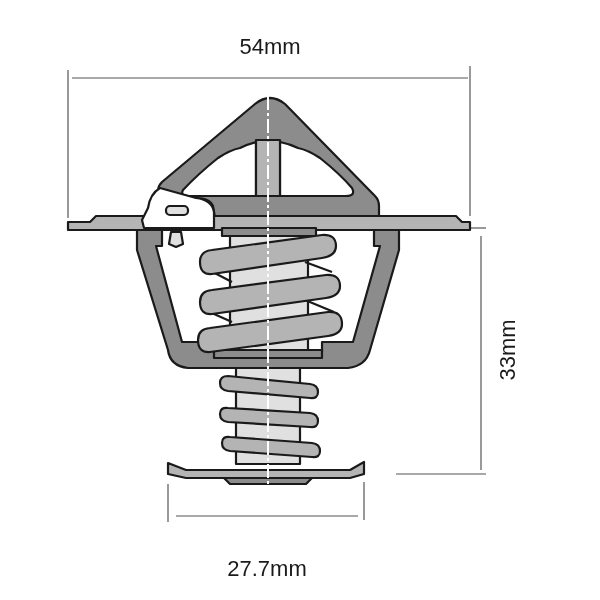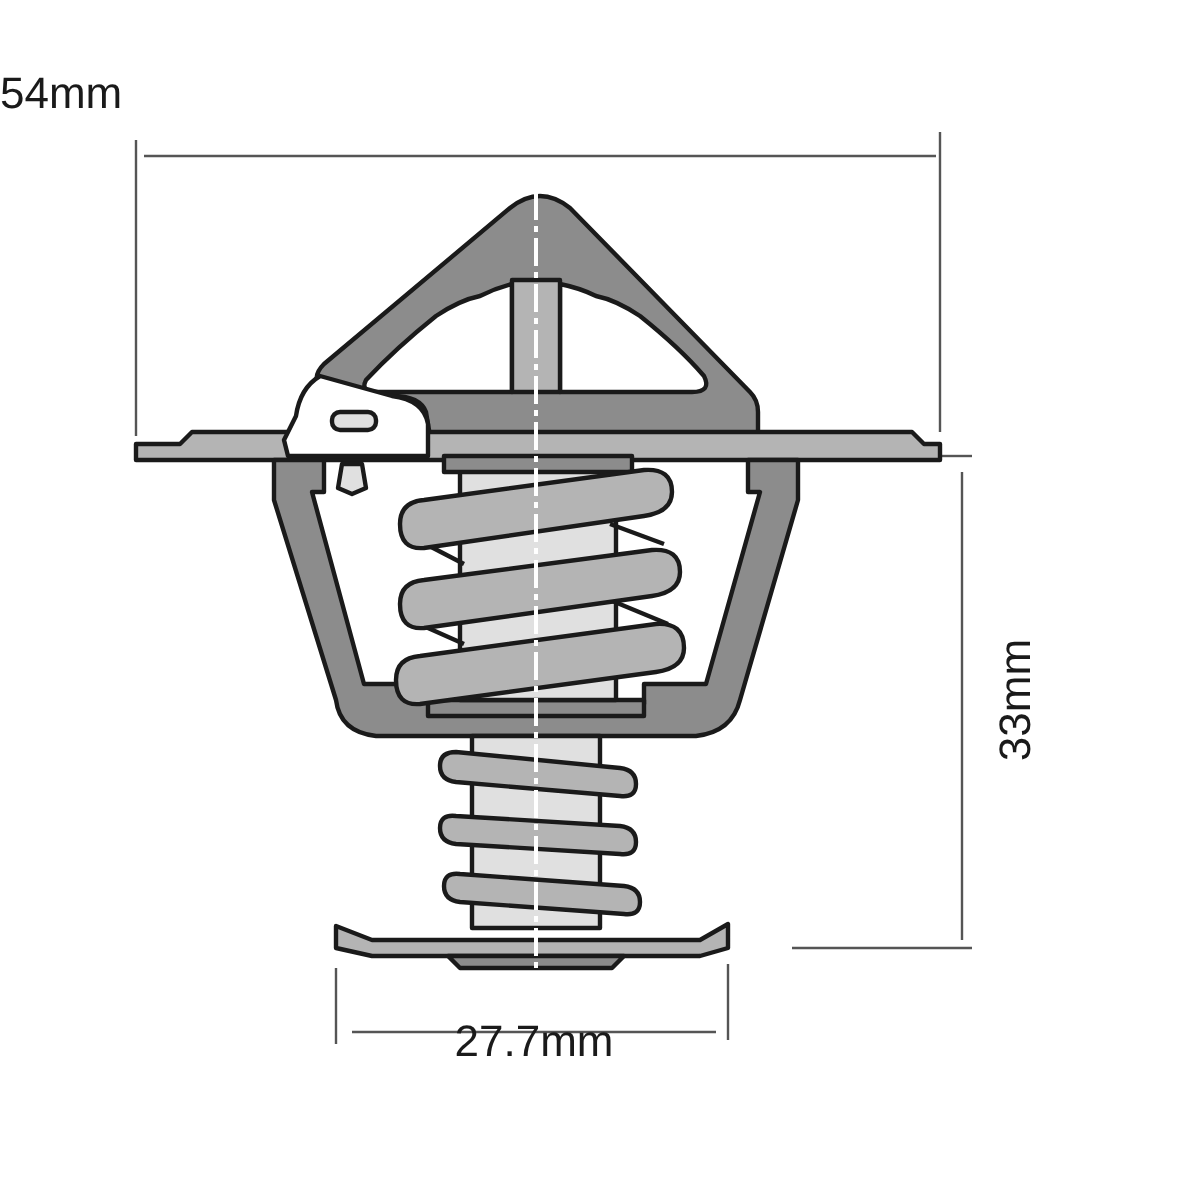--- a/index.html
+++ b/index.html
@@ -5,22 +5,22 @@
     html, body { margin: 0; padding: 0; background: #ffffff; }
     body { width: 600px; height: 600px; position: relative; overflow: hidden; }
     #diagram { position: absolute; left: 0; top: 0; width: 600px; height: 600px; }
     .dim-label {
       position: absolute;
       font-family: "Liberation Sans", sans-serif;
       font-size: 22px;
       color: #1a1a1a;
       white-space: nowrap;
     }
-    #label-width-top { left: 0; width: 540px; top: 34px; }
-    #label-width-bottom { left: 170px; width: 194px; top: 508px; text-align: center; }
+    #label-width-top { left: 0; width: 540px; top: 34px; text-align: center; }
+    #label-width-bottom { left: 170px; width: 194px; top: 556px; text-align: center; }
     #label-height {
       left: 508px; top: 350px;
       transform: translate(-50%, -50%) rotate(-90deg);
     }
     .outline { stroke: #1a1a1a; stroke-width: 2.2; stroke-linejoin: round; }
     .dimline { stroke: #555555; stroke-width: 1.2; fill: none; }
   </style>
 </head>
 <body>
 

